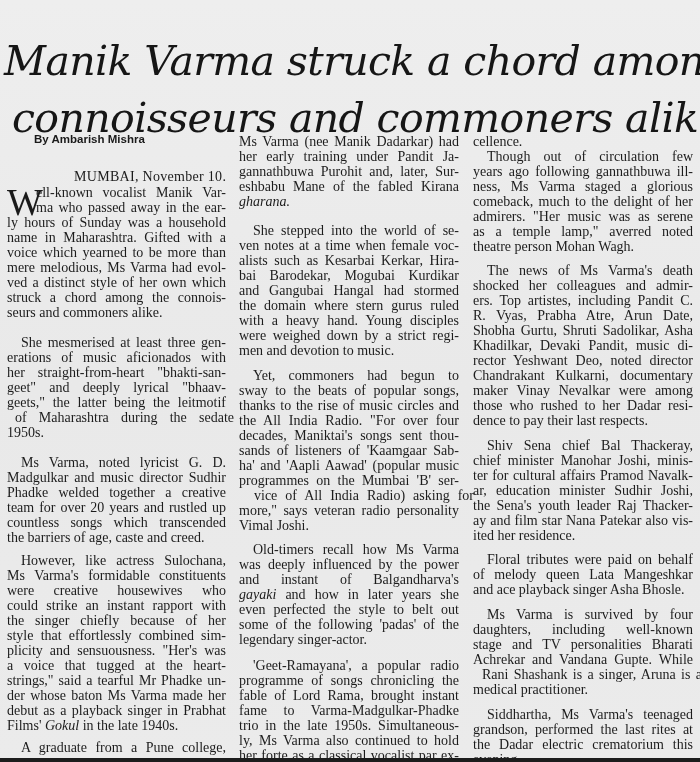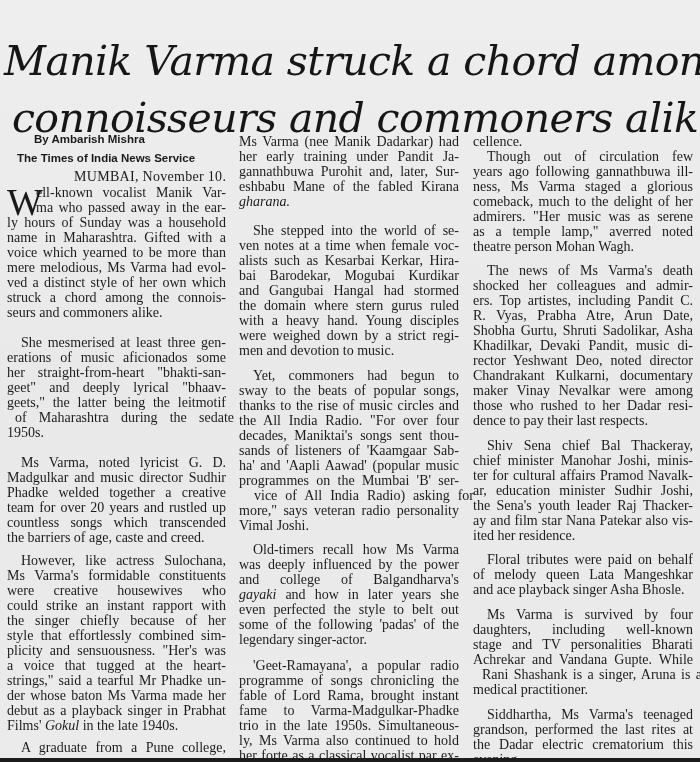--- a/index.html
+++ b/index.html
@@ -55,39 +55,38 @@
 </head>
 <body>
 
 <div class="page">
   <div class="bg-ghost"></div>
 
   <h1 class="headline l1">Manik Varma struck a chord among</h1>
   <h1 class="headline l2">connoisseurs and commoners alike</h1>
 
   <div class="byline" style="left:34px; top:133px;">By Ambarish Mishra</div>
-  <div class="byline" style="left:17px; top:152px;">The Times of India News Service</div>
 
   <div class="line last" style="left:74px; top:169px; width:160px; letter-spacing:0.3px;">MUMBAI, November 10.</div>
 
   <div class="dropcap" style="left:7px; top:187px;">W</div>
 
   <div id="body-text">
       <div class="col">
         <div class="line" style="left: 36px; top: 185px; width: 190px;">ell-known vocalist Manik Var-</div>
         <div class="line" style="left: 36px; top: 200px; width: 190px;">ma who passed away in the ear-</div>
         <div class="line" style="left: 7px; top: 215px; width: 219px;">ly hours of Sunday was a household</div>
         <div class="line" style="left: 7px; top: 230px; width: 219px;">name in Maharashtra. Gifted with a</div>
         <div class="line" style="left: 7px; top: 245px; width: 219px;">voice which yearned to be more than</div>
         <div class="line" style="left: 7px; top: 260px; width: 219px;">mere melodious, Ms Varma had evol-</div>
         <div class="line" style="left: 7px; top: 275px; width: 219px;">ved a distinct style of her own which</div>
         <div class="line" style="left: 7px; top: 290px; width: 219px;">struck a chord among the connois-</div>
         <div class="line last" style="left: 7px; top: 305px; width: 219px;">seurs and commoners alike.</div>
         <div class="line indent" style="left: 7px; top: 335px; width: 219px;">She mesmerised at least three gen-</div>
-        <div class="line" style="left: 7px; top: 350px; width: 219px;">erations of music aficionados some</div>
+        <div class="line" style="left: 7px; top: 350px; width: 219px;">erations of music aficionados with</div>
         <div class="line" style="left: 7px; top: 365px; width: 219px;">her straight-from-heart "bhakti-san-</div>
         <div class="line" style="left: 7px; top: 380px; width: 219px;">geet" and deeply lyrical "bhaav-</div>
         <div class="line" style="left: 7px; top: 395px; width: 219px;">geets," the latter being the leitmotif</div>
         <div class="line" style="left: 15px; top: 410px; width: 219px;">of Maharashtra during the sedate</div>
         <div class="line last" style="left: 7px; top: 425px; width: 219px;">1950s.</div>
         <div class="line indent" style="left: 7px; top: 455px; width: 219px;">Ms Varma, noted lyricist G. D.</div>
         <div class="line" style="left: 7px; top: 470px; width: 219px;">Madgulkar and music director Sudhir</div>
         <div class="line" style="left: 7px; top: 485px; width: 219px;">Phadke welded together a creative</div>
         <div class="line" style="left: 7px; top: 500px; width: 219px;">team for over 20 years and rustled up</div>
         <div class="line" style="left: 7px; top: 515px; width: 219px;">countless songs which transcended</div>
@@ -127,21 +126,21 @@
         <div class="line" style="left: 239px; top: 413px; width: 220px;">the All India Radio. "For over four</div>
         <div class="line" style="left: 239px; top: 428px; width: 220px;">decades, Maniktai's songs sent thou-</div>
         <div class="line" style="left: 239px; top: 443px; width: 220px;">sands of listeners of 'Kaamgaar Sab-</div>
         <div class="line" style="left: 239px; top: 458px; width: 220px;">ha' and 'Aapli Aawad' (popular music</div>
         <div class="line" style="left: 239px; top: 473px; width: 220px;">programmes on the Mumbai 'B' ser-</div>
         <div class="line" style="left: 254px; top: 488px; width: 220px;">vice of All India Radio) asking for</div>
         <div class="line" style="left: 239px; top: 503px; width: 220px;">more," says veteran radio personality</div>
         <div class="line last" style="left: 239px; top: 518px; width: 220px;">Vimal Joshi.</div>
         <div class="line indent" style="left: 239px; top: 542px; width: 220px;">Old-timers recall how Ms Varma</div>
         <div class="line" style="left: 239px; top: 557px; width: 220px;">was deeply influenced by the power</div>
-        <div class="line" style="left: 239px; top: 572px; width: 220px;">and college of Balgandharva's</div>
+        <div class="line" style="left: 239px; top: 572px; width: 220px;">and instant of Balgandharva's</div>
         <div class="line" style="left: 239px; top: 587px; width: 220px;"><span class="ital">gayaki</span> and how in later years she</div>
         <div class="line" style="left: 239px; top: 602px; width: 220px;">even perfected the style to belt out</div>
         <div class="line" style="left: 239px; top: 617px; width: 220px;">some of the following 'padas' of the</div>
         <div class="line last" style="left: 239px; top: 632px; width: 220px;">legendary singer-actor.</div>
         <div class="line indent" style="left: 239px; top: 658px; width: 220px;">'Geet-Ramayana', a popular radio</div>
         <div class="line" style="left: 239px; top: 673px; width: 220px;">programme of songs chronicling the</div>
         <div class="line" style="left: 239px; top: 688px; width: 220px;">fable of Lord Rama, brought instant</div>
         <div class="line" style="left: 239px; top: 703px; width: 220px;">fame to Varma-Madgulkar-Phadke</div>
         <div class="line" style="left: 239px; top: 718px; width: 220px;">trio in the late 1950s. Simultaneous-</div>
         <div class="line" style="left: 239px; top: 733px; width: 220px;">ly, Ms Varma also continued to hold</div>

